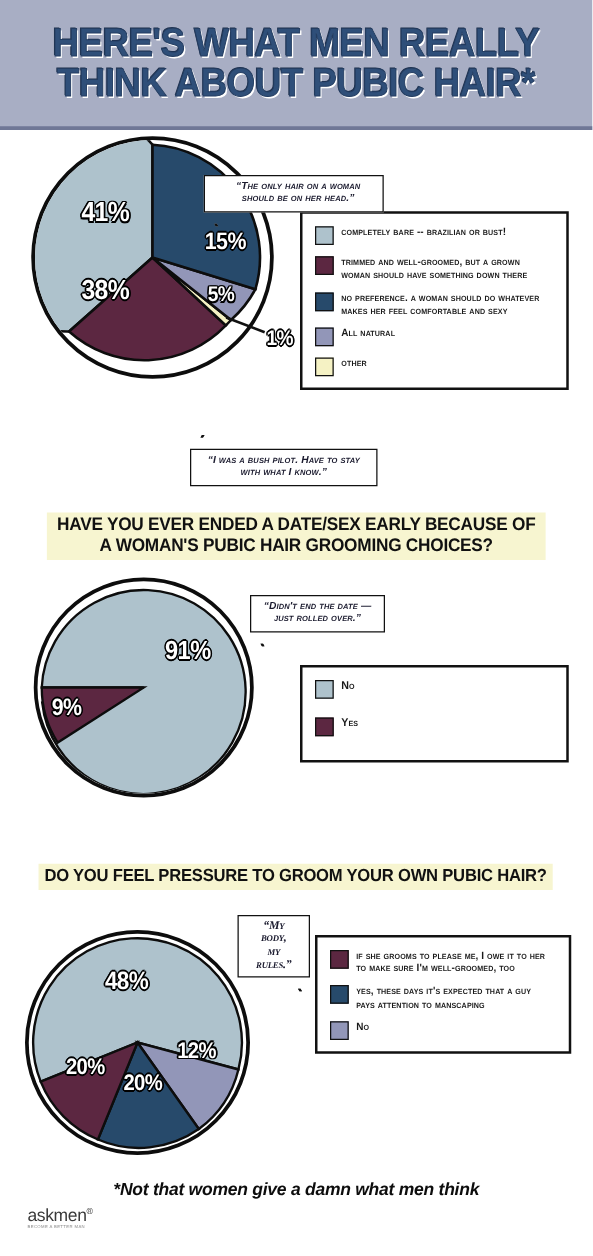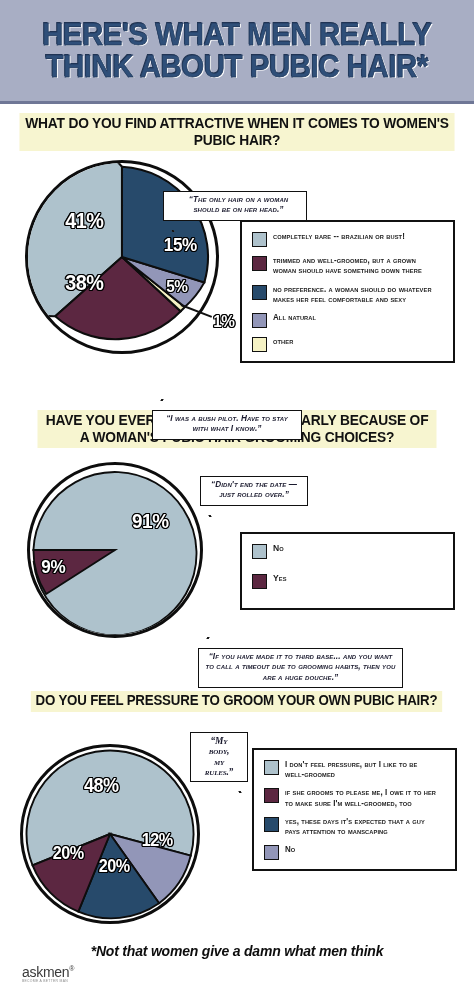--- a/index.html
+++ b/index.html
@@ -249,23 +249,20 @@
 <body>
 
 <div class="header-band">
   <div class="header-title">
     <span class="ln">Here's What Men Really</span>
     <span class="ln">Think About Pubic Hair*</span>
   </div>
 </div>
 
 <div class="section" style="height:300px;">
-  <div class="qbar-wrap">
-    <div class="qbar">What do you find attractive when it comes to women's pubic hair?</div>
-  </div>
 
   <div class="chart-row" style="height:250px;">
 
     <div class="quote" style="left:163px; top:36px; width:144px;padding-left:12px;">
       <span>“The only hair on a woman should be on her head.”</span>
       <span class="tail tail-bl"></span>
     </div>
 
     <div class="quote" style="left:152px; top:255px; width:150px;">
       <span>“I was a bush pilot. Have to stay with what I know.”</span>
@@ -327,24 +324,20 @@
     <div class="qbar" style="max-width:420px;">Have you ever ended a date/sex early because of a woman's pubic hair grooming choices?</div>
   </div>
 
   <div class="chart-row" style="height:230px;padding-left:48px;">
 
     <div class="quote" style="left:200px; top:24px; width:108px;">
       <span>“Didn't end the date — just rolled over.”</span>
       <span class="tail tail-bl"></span>
     </div>
 
-    <div class="quote" style="left:198px; top:196px; width:205px;">
-      <span>“If you have made it to third base... and you want to call a timeout due to grooming habits, then you are a huge douche.”</span>
-      <span class="tail tail-tl"></span>
-    </div>
 
     <div class="pie-col" style="position:absolute; left:27px; top:10px;">
       <div class="pie" style="width:176px; height:176px;">
         <svg class="pie-svg" width="170" height="170" viewBox="0 0 100 100">
 
           <path d="M50,50 L2,50 A48,48 0 1,1 2.2,57 Z" fill="#aec2cc" stroke="#0d0d0d" stroke-width="1.1"></path>
 
           <path d="M50,50 L2,50 A48,48 0 0,0 9.5,75.9 Z" fill="#5c2741" stroke="#0d0d0d" stroke-width="1.1"></path>
         </svg>
       </div>
@@ -391,24 +384,20 @@
         </svg>
       </div>
       <div class="pct" style="left:62px; top:30px; font-size:20px;">48%</div>
       <div class="pct" style="left:120px; top:86px; font-size:18px;">12%</div>
       <div class="pct" style="left:77px; top:112px; font-size:18px;">20%</div>
       <div class="pct" style="left:31px; top:99px; font-size:18px;">20%</div>
     </div>
 
     <div class="legend" style="position:absolute; left:252px; top:32px; width:205px;">
       <div class="legend-item">
-        <span class="swatch" style="background:#aec2cc;"></span>
-        <span class="legend-label">I don't feel pressure, but I like to be well-groomed</span>
-      </div>
-      <div class="legend-item">
         <span class="swatch" style="background:#5c2741;"></span>
         <span class="legend-label">if she grooms to please me, I owe it to her to make sure I'm well-groomed, too</span>
       </div>
       <div class="legend-item">
         <span class="swatch" style="background:#274a6b;"></span>
         <span class="legend-label">yes, these days it's expected that a guy pays attention to manscaping</span>
       </div>
       <div class="legend-item">
         <span class="swatch" style="background:#9296b8;"></span>
         <span class="legend-label">No</span>

